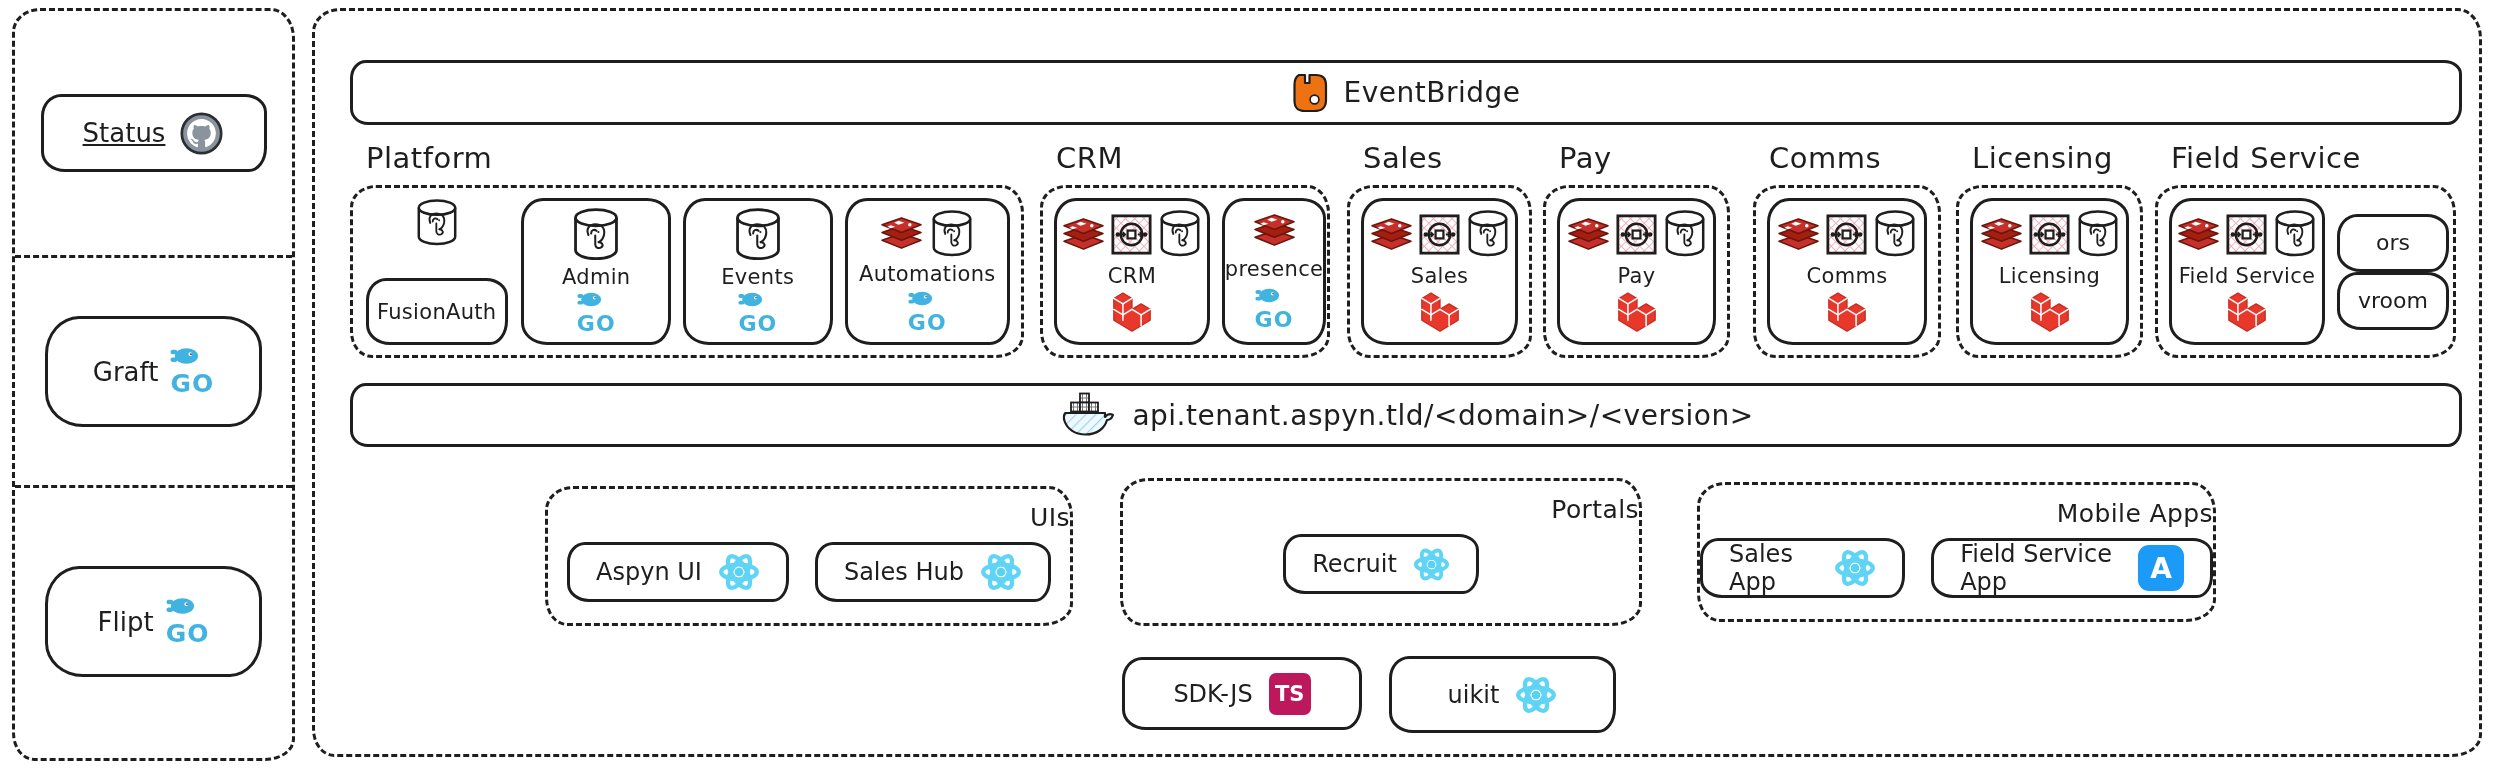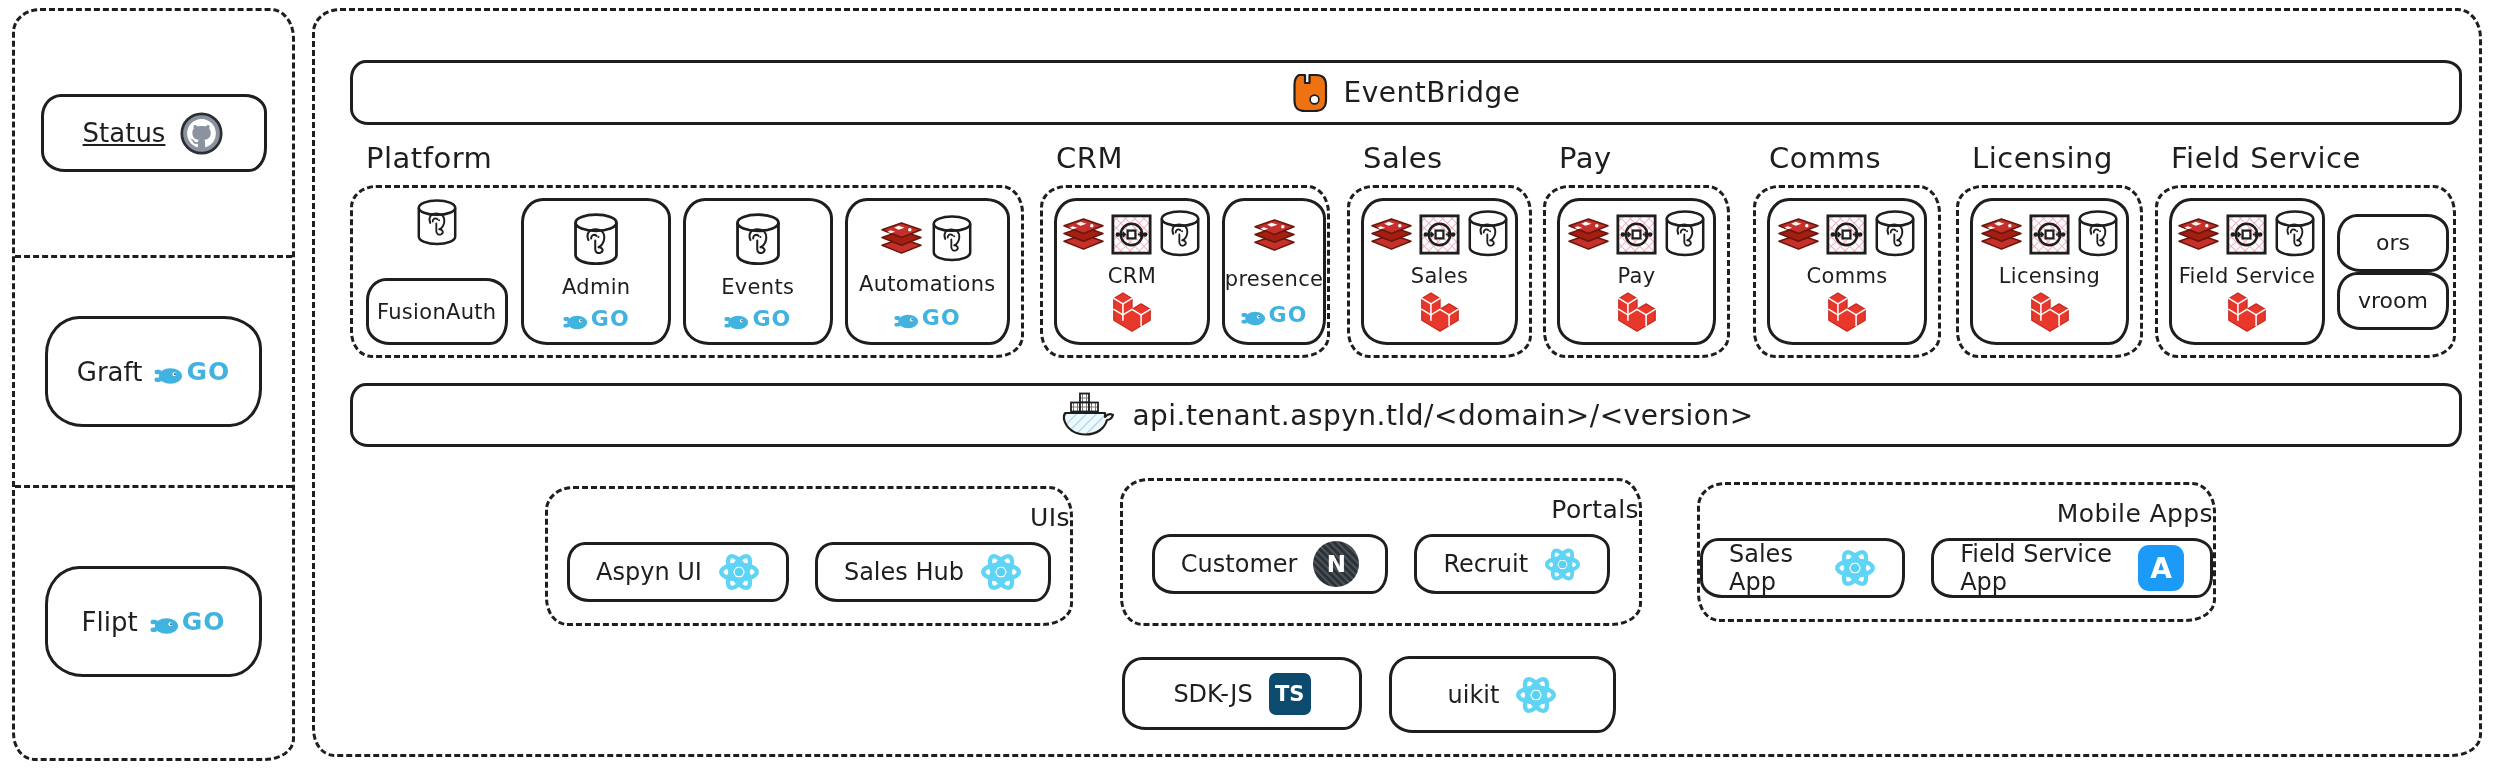--- a/index.html
+++ b/index.html
@@ -66,26 +66,26 @@
   .ic-pg{width:46px;height:50px;}
   .ic-pg-lg{width:52px;height:56px;}
   .ic-redis{width:45px;height:39px;}
   .ic-queue{width:41px;height:41px;}
   .ic-laravel{width:40px;height:42px;}
   .ic-react{width:42px;height:42px;}
   .ic-react-sm{width:37px;height:37px;}
   .ic-github{width:45px;height:45px;}
   .ic-docker{width:58px;height:46px;}
   .ic-eb{width:36px;height:40px;}
-  .go-logo{display:flex;align-items:flex-end;gap:3px;color:#41b3e0;}
+  .go-logo{display:flex;align-items:flex-start;gap:3px;color:#41b3e0;flex-direction:column;}
   .go-gopher{width:29px;height:20px;}
   .go-text{font-weight:bold;font-size:25px;letter-spacing:1px;}
   .go-sm .go-text{font-size:22px;} .go-sm .go-gopher{width:25px;height:17px;}
   .sq-icon{display:flex;align-items:center;justify-content:center;color:#fff;font-weight:bold;flex:none;}
-  .ic-ts{width:42px;height:42px;background:#0c4a6e;border-radius:7px;font-size:21px;align-self:center;}
+  .ic-ts{width:42px;height:42px;background:#be185d;border-radius:7px;font-size:21px;align-self:center;}
   .ic-appstore{width:46px;height:46px;background:#1b9af7;border-radius:11px;font-size:28px;}
   .ic-next{width:46px;height:46px;border-radius:50%;font-size:23px;
     background:repeating-linear-gradient(45deg,#2d3237 0 3px,#4a5057 3px 5px);}
 </style>
 </head>
 <body>
 
 <svg style="position:absolute;width:0;height:0;overflow:hidden" aria-hidden="true">
   <defs>
     <pattern id="hatchPinkA" width="7" height="7" patternTransform="rotate(45)" patternUnits="userSpaceOnUse">
@@ -469,24 +469,20 @@
               <use href="#i-react"></use>
             </svg>
         </div>
       </div>
     </div>
 
     <div class="dashed group g-portals">
       <div class="group-label">Portals</div>
       <div class="app-row">
         <div class="solidbox pill-app">
-          <span>Customer</span>
-          <span class="sq-icon ic-next">N</span>
-        </div>
-        <div class="solidbox pill-app">
           <span>Recruit</span>
           <svg class="ic ic-react-sm">
               <use href="#i-react"></use>
             </svg>
         </div>
       </div>
     </div>
 
     <div class="dashed group g-mobile">
       <div class="group-label">Mobile Apps</div>

